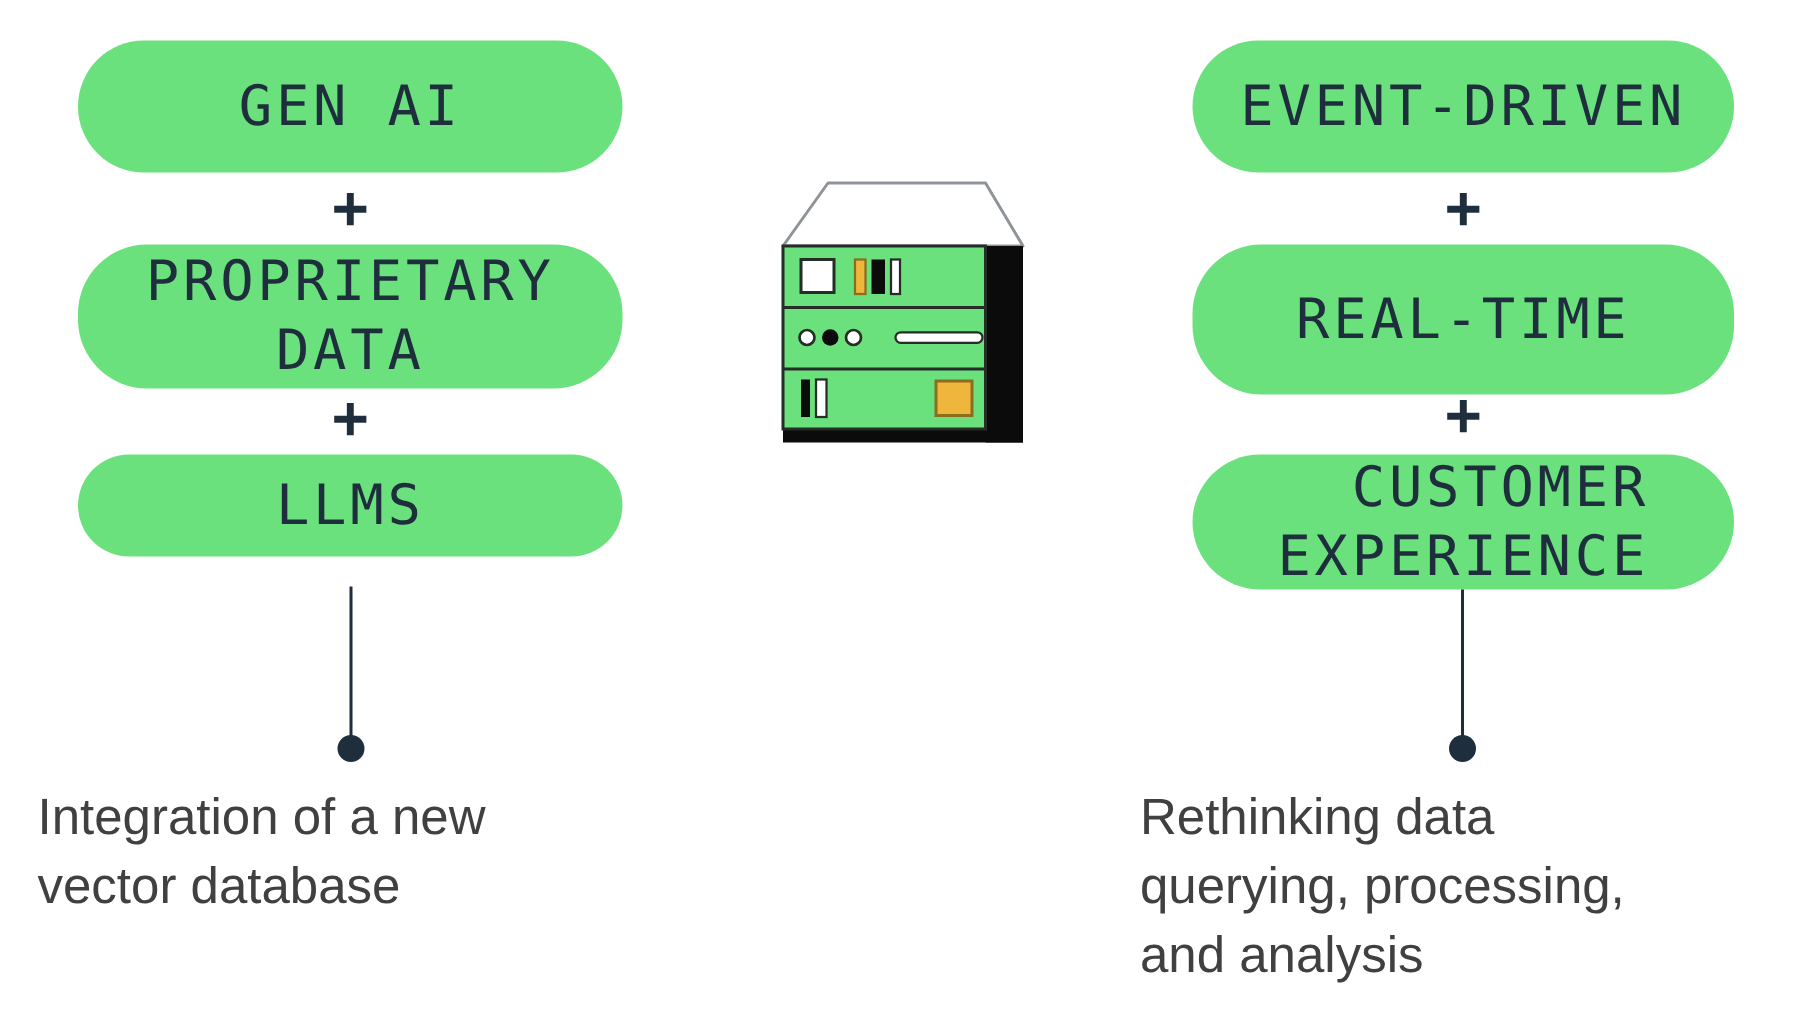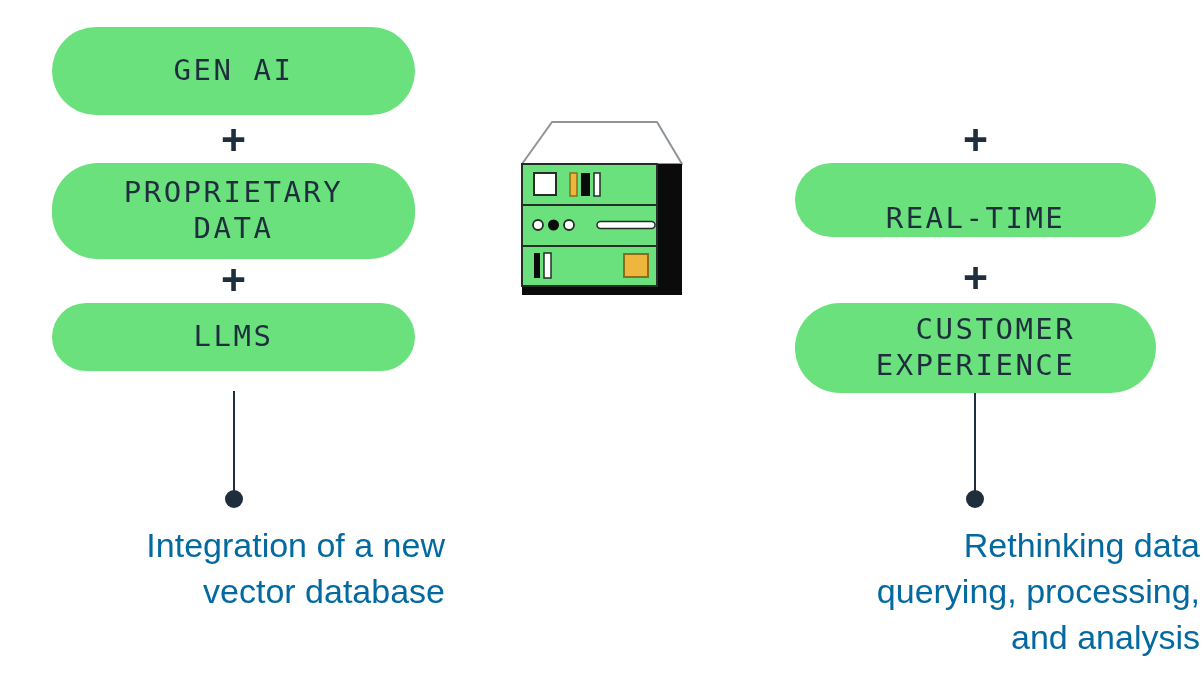--- a/index.html
+++ b/index.html
@@ -19,21 +19,21 @@
     position: absolute;
     background: #6AE17D;
     border-radius: 46px;
     display: flex;
     align-items: center;
     justify-content: center;
     text-align: center;
   }
   .pill span {
     font-family: "DejaVu Sans Mono", monospace;
-    font-size: 29px;
+    font-size: 37px;
     letter-spacing: 2.5px;
     color: #1F2E3D;
     white-space: pre-line;
     line-height: 1.24;
   }
   .plus {
     position: absolute;
     display: flex;
     align-items: center;
     justify-content: center;
@@ -55,24 +55,24 @@
   }
   .connector-dot {
     width: 18px;
     height: 18px;
     border-radius: 50%;
     background: #1F2E3D;
     margin-top: -1px;
   }
   .caption {
     position: absolute;
-    text-align: right;
+    text-align: left;
     font-size: 34px;
     line-height: 46px;
-    color: #0369a1;
+    color: #404040;
     white-space: pre-line;
   }
   .illustration {
     position: absolute;
     left: 517px;
     top: 117px;
     width: 170px;
     height: 182px;
   }
 </style>
@@ -119,22 +119,25 @@
     <circle cx="21" cy="108" r="5" fill="#ffffff" stroke="#242D26" stroke-width="1.8"></circle>
     <circle cx="36.5" cy="108" r="5.5" fill="#0B0B0B"></circle>
     <circle cx="52" cy="108" r="5" fill="#ffffff" stroke="#242D26" stroke-width="1.8"></circle>
     <rect x="80" y="104.5" width="58" height="7" rx="3.5" fill="#ffffff" stroke="#242D26" stroke-width="1.5"></rect>
 
     <rect x="17" y="136" width="6" height="25" fill="#0B0B0B"></rect>
     <rect x="27" y="136" width="7" height="25" fill="#ffffff" stroke="#242D26" stroke-width="1.5"></rect>
     <rect x="107" y="137" width="24" height="23" fill="#EFB63E" stroke="#8A6D1D" stroke-width="2"></rect>
   </svg>
 
+  <div class="pill" style="left:795px; top:27px; width:361px; height:88px;">
+    <span>EVENT-DRIVEN</span>
+  </div>
   <div class="plus" style="left:795px; top:115px; width:361px; height:48px;">+</div>
-  <div class="pill" style="left:795px; top:163px; width:361px; height:74px;align-items:flex-end;">
+  <div class="pill" style="left:795px; top:163px; width:361px; height:100px;">
     <span>REAL-TIME</span>
   </div>
   <div class="plus" style="left:795px; top:251px; width:361px; height:52px;">+</div>
   <div class="pill" style="left:795px; top:303px; width:361px; height:90px;text-align:right;">
     <span>CUSTOMER
 EXPERIENCE</span>
   </div>
   <div class="connector" style="left:965px; top:393px; width:20px;">
     <div class="connector-line" style="height:98px;"></div>
     <div class="connector-dot"></div>

